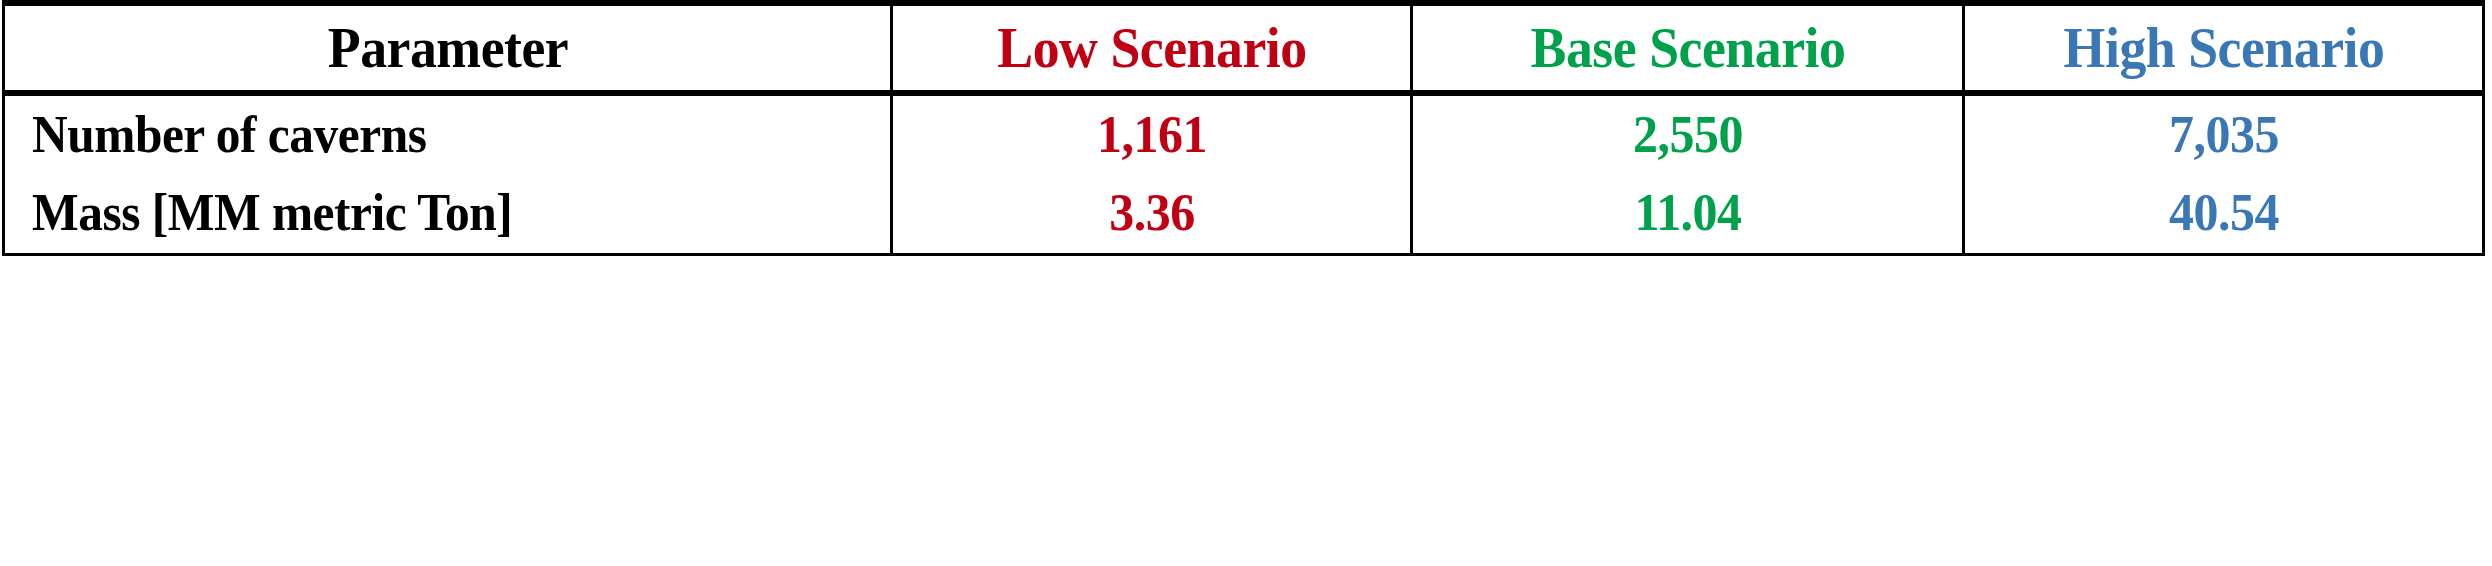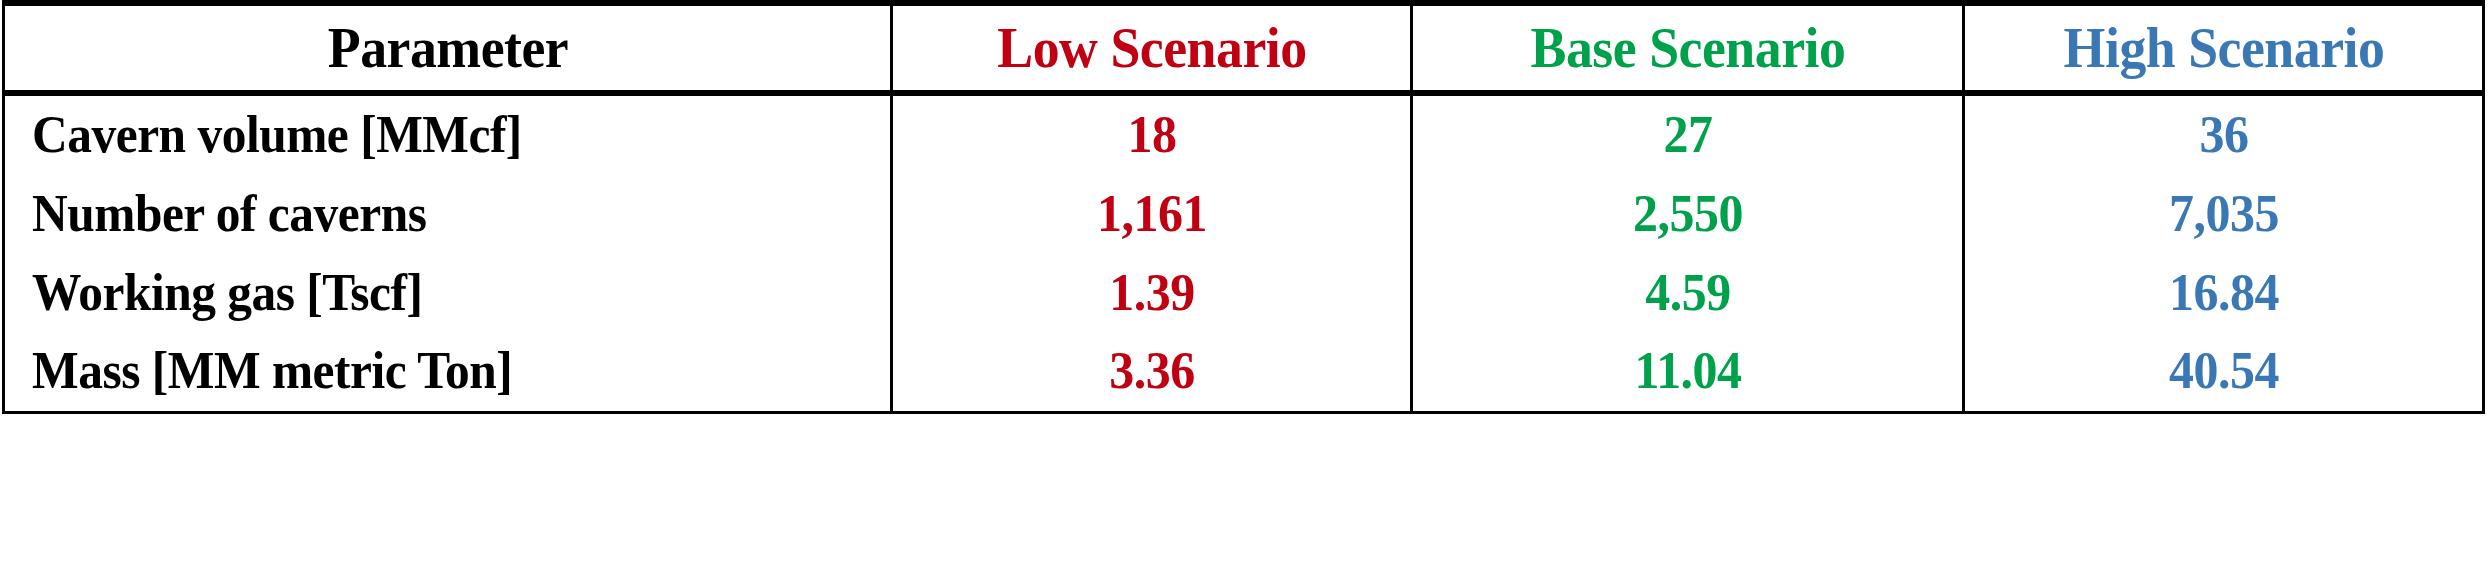--- a/index.html
+++ b/index.html
@@ -128,40 +128,28 @@
         <th class="param-head">Parameter</th>
         <th class="low-head">Low Scenario</th>
         <th class="base-head">Base Scenario</th>
         <th class="high-head">High Scenario</th>
       </tr>
     </thead>
 
     <tbody>
 
 
-      <tr class="data-row">
-        <td class="param-cell">Cavern volume [MMcf]</td>
-        <td class="val-cell low-cell">18</td>
-        <td class="val-cell base-cell">27</td>
-        <td class="val-cell high-cell">36</td>
-      </tr>
 
       <tr class="data-row">
         <td class="param-cell">Number of caverns</td>
         <td class="val-cell low-cell">1,161</td>
         <td class="val-cell base-cell">2,550</td>
         <td class="val-cell high-cell">7,035</td>
       </tr>
 
-      <tr class="data-row">
-        <td class="param-cell">Working gas [Tscf]</td>
-        <td class="val-cell low-cell">1.39</td>
-        <td class="val-cell base-cell">4.59</td>
-        <td class="val-cell high-cell">16.84</td>
-      </tr>
 
 
       <tr class="data-row last-row">
         <td class="param-cell">Mass [MM metric Ton]</td>
         <td class="val-cell low-cell">3.36</td>
         <td class="val-cell base-cell">11.04</td>
         <td class="val-cell high-cell">40.54</td>
       </tr>
 
     </tbody>

